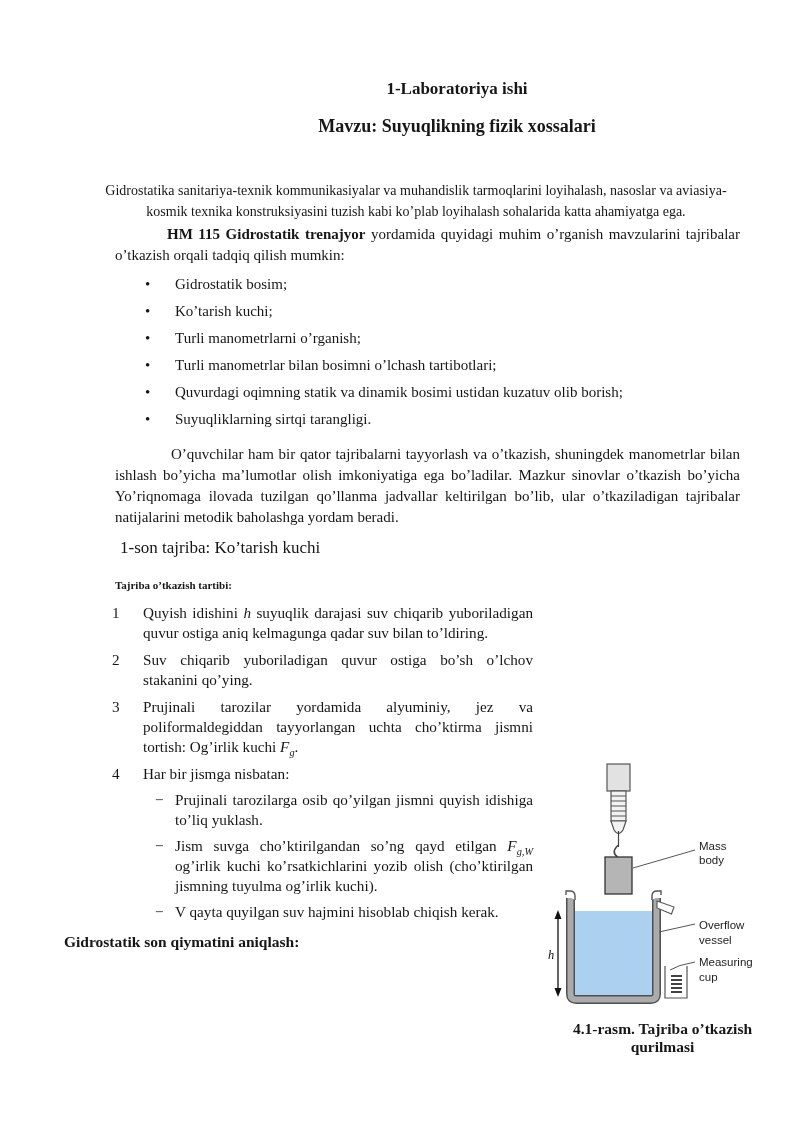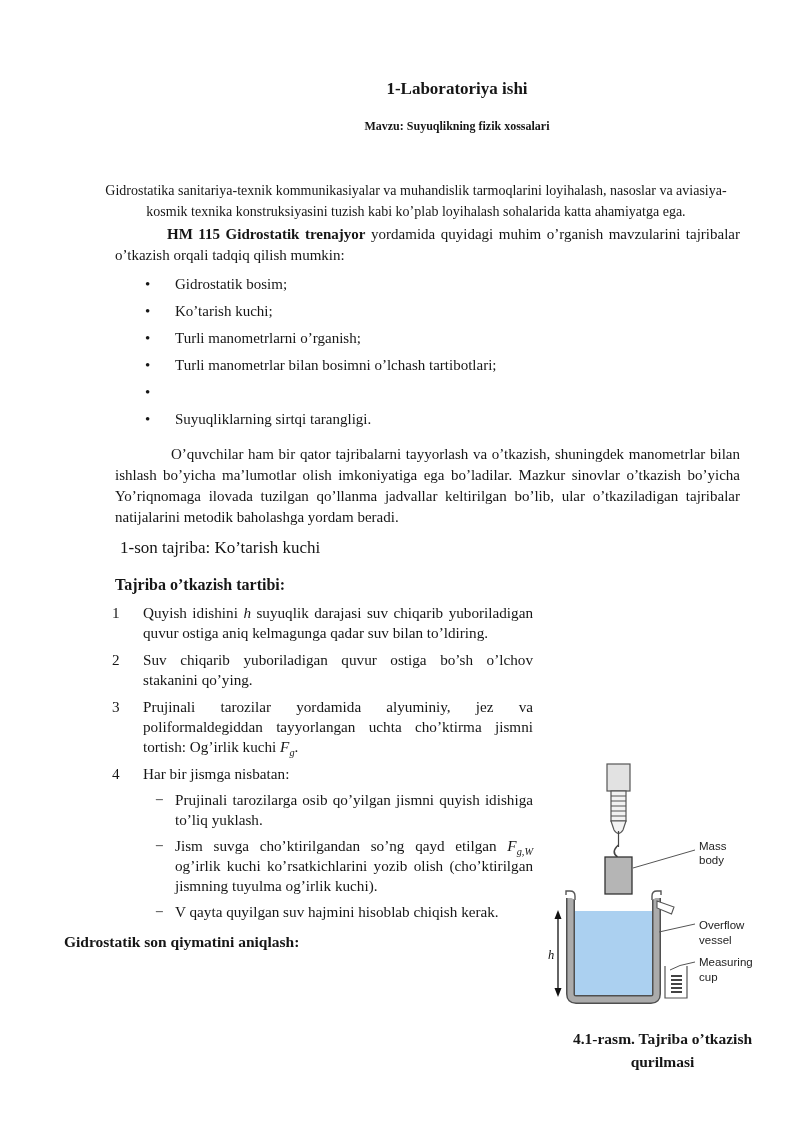--- a/index.html
+++ b/index.html
@@ -3,46 +3,46 @@
 <meta charset="utf-8">
 <style>
   html,body{margin:0;padding:0;}
   body{
     width:800px;height:1131px;background:#ffffff;
     font-family:"Liberation Serif","DejaVu Serif",serif;
     color:#161616;position:relative;overflow:hidden;
   }
   .page{position:relative;width:800px;height:1131px;padding:0 60px 0 64px;box-sizing:border-box;}
   .title{margin:78px 0 0 110px;text-align:center;font-size:17px;font-weight:bold;line-height:22px;}
-  .subtitle{margin:14px 0 0 110px;text-align:center;font-size:12px;font-weight:bold;line-height:24px;}
+  .subtitle{margin:14px 0 0 110px;text-align:center;font-size:18px;font-weight:bold;line-height:24px;}
   .intro{margin:42px 12px 0 40px;text-align:center;font-size:14px;line-height:21px;}
   .para{font-size:15px;line-height:21px;text-align:justify;margin:0 0 0 51px;}
   .para.indent{text-indent:56px;}
   .hm{margin-top:2px;}
   .p2{margin-top:14px;}
   .p3{margin-top:7px;}
   b.inline{font-weight:bold;}
   .bullets{margin:8px 0 0 81px;}
   .bullet-row{display:flex;line-height:21px;font-size:15px;margin-bottom:6px;}
   .bullet-row .marker{width:30px;flex:none;}
   .section-heading{margin:9px 0 0 56px;font-size:17px;font-weight:normal;line-height:22px;}
-  .procedure-heading{margin:16px 0 0 51px;font-size:16px;font-weight:bold;line-height:20px;}
+  .procedure-heading{margin:16px 0 0 51px;font-size:11px;font-weight:bold;line-height:20px;}
   .steps{margin:8px 0 0 48px;width:421px;font-size:15.2px;line-height:20px;}
   .step{display:flex;margin-top:7px;}
   .step:first-child{margin-top:0;}
   .step .num{width:31px;flex:none;}
   .step .txt{flex:1;text-align:justify;}
   .substep{display:flex;margin:6px 0 0 43px;}
   .substep .dash{width:20px;flex:none;}
   .substep .txt{flex:1;text-align:justify;}
   .var{font-style:italic;}
   sub{font-size:0.68em;line-height:0;font-style:italic;}
   .footer-heading{margin:10px 0 0 0;font-size:15.5px;font-weight:bold;line-height:20px;}
   .figure-col{position:absolute;left:545px;top:672px;width:235px;}
-  .figure-caption{margin-top:11px;text-align:center;font-size:15.5px;font-weight:bold;line-height:23px;}
+  .figure-caption{margin-top:4px;text-align:center;font-size:15.5px;font-weight:bold;line-height:18px;}
   svg text.lbl{font-family:"Liberation Sans","DejaVu Sans",sans-serif;font-size:11.5px;fill:#222;}
   svg text.hlbl{font-family:"Liberation Serif",serif;font-size:12.5px;font-style:italic;fill:#111;}
 </style>
 </head>
 <body>
 
 <div class="page">
 
   <div class="title">1-Laboratoriya ishi</div>
   <div class="subtitle">Mavzu: Suyuqlikning fizik xossalari</div>
@@ -63,20 +63,21 @@
     <div class="bullet-row">
         <span class="marker">•</span>
         <span>Turli manometrlarni o’rganish;</span>
       </div>
     <div class="bullet-row">
         <span class="marker">•</span>
         <span>Turli manometrlar bilan bosimni o’lchash tartibotlari;</span>
       </div>
     <div class="bullet-row">
         <span class="marker">•</span>
+        <span>Quvurdagi oqimning statik va dinamik bosimi ustidan kuzatuv olib borish;</span>
       </div>
     <div class="bullet-row">
         <span class="marker">•</span>
         <span>Suyuqliklarning sirtqi tarangligi.</span>
       </div>
   </div>
 
   <p class="para indent p2">O’quvchilar ham bir qator tajribalarni tayyorlash va o’tkazish, shuningdek manometrlar bilan ishlash bo’yicha ma’lumotlar olish imkoniyatiga ega bo’ladilar. Mazkur sinovlar o’tkazish bo’yicha Yo’riqnomaga ilovada tuzilgan qo’llanma jadvallar keltirilgan bo’lib, ular o’tkaziladigan tajribalar natijalarini metodik baholashga yordam beradi.</p>
 
   <div class="section-heading">1-son tajriba: Ko’tarish kuchi</div>

